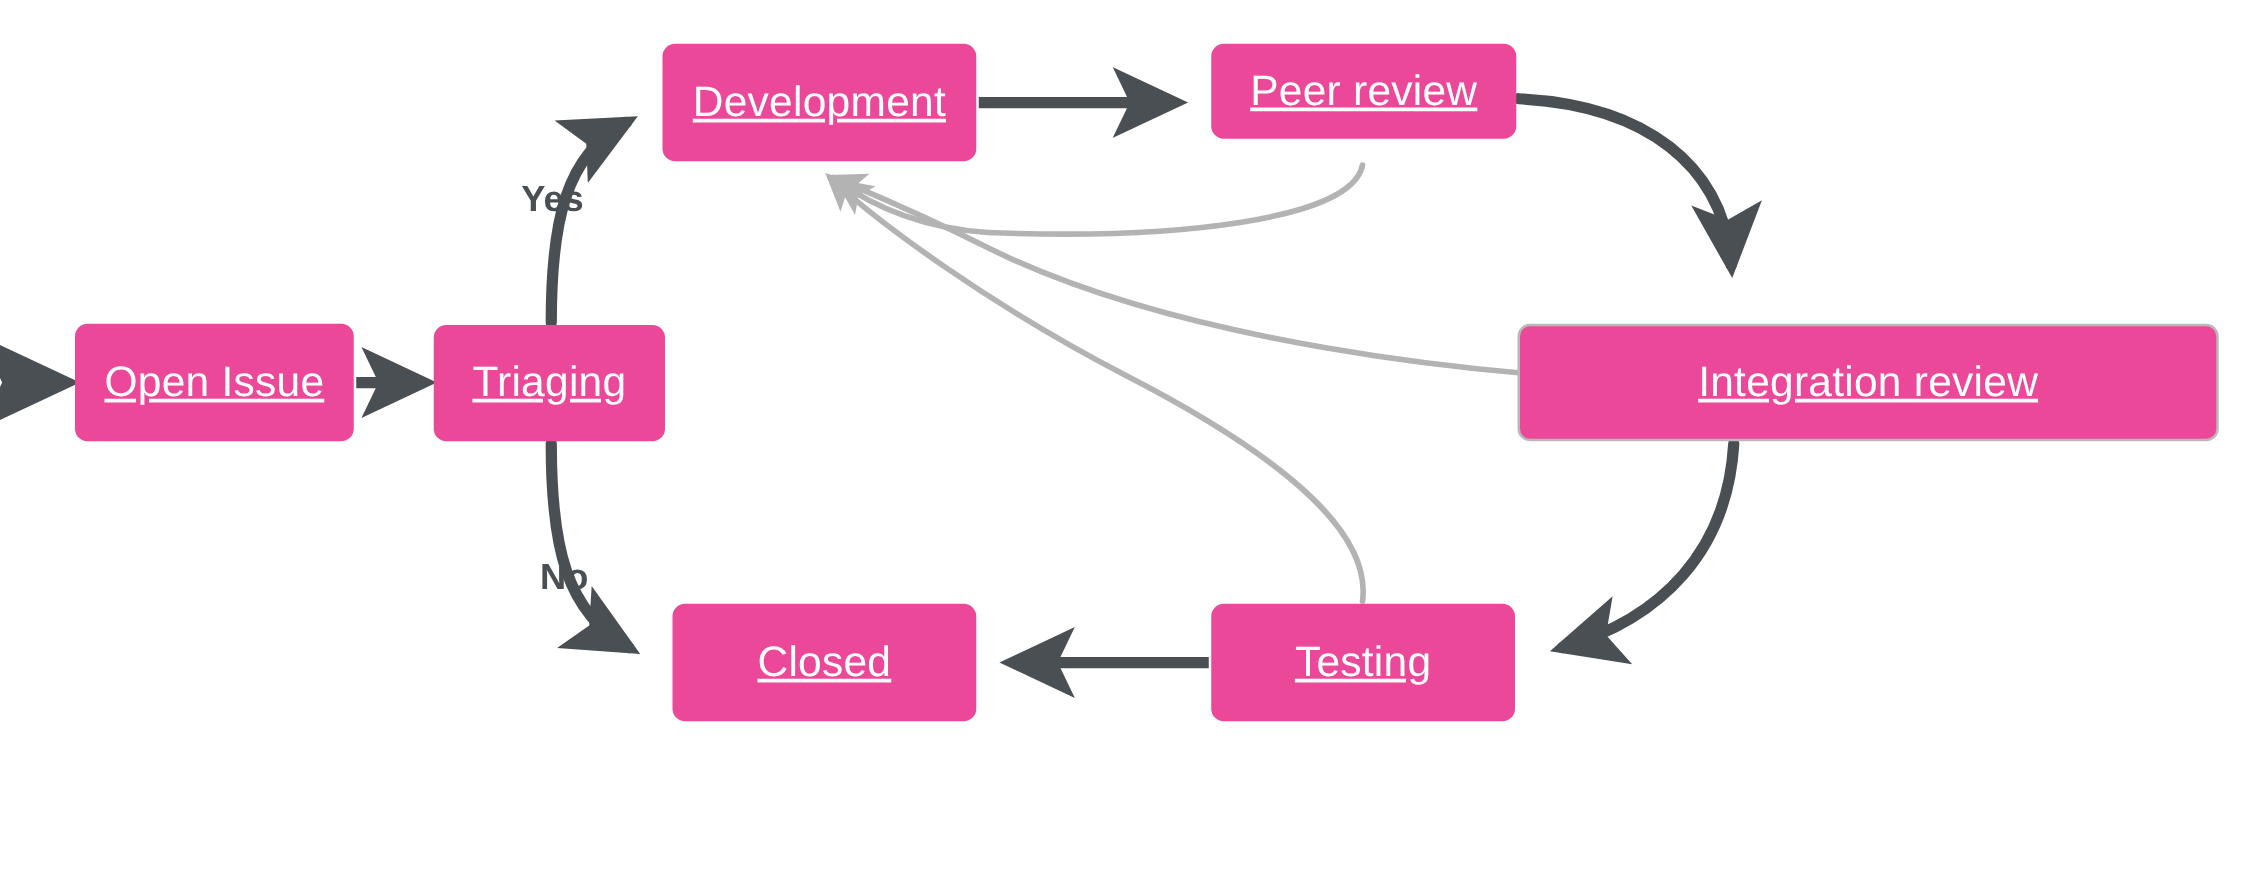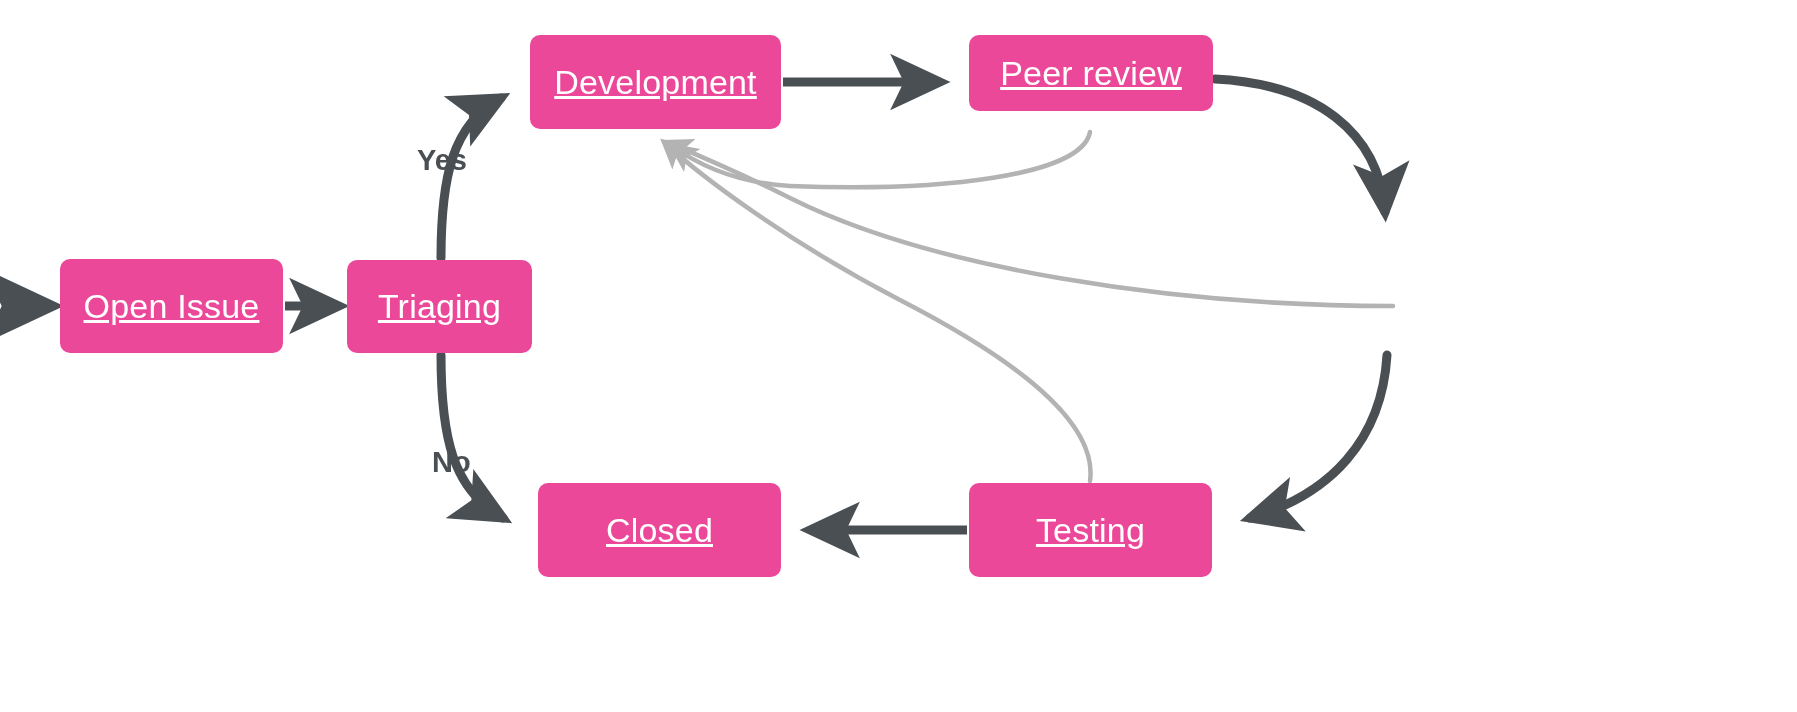--- a/index.html
+++ b/index.html
@@ -123,20 +123,23 @@
   </div>
 
   <div class="node-box" style="left:530px; top:35px; width:251px; height:94px;">
     <span>Development</span>
   </div>
 
   <div class="node-box" style="left:969px; top:35px; width:244px; height:76px;">
     <span>Peer review</span>
   </div>
 
+  <div class="node-box outlined" style="left:1214px; top:259px; width:561px; height:94px;">
+    <span>Integration review</span>
+  </div>
 
   <div class="node-box" style="left:969px; top:483px; width:243px; height:94px;">
     <span>Testing</span>
   </div>
 
   <div class="node-box" style="left:538px; top:483px; width:243px; height:94px;">
     <span>Closed</span>
   </div>
 
   <div class="edge-label" style="left:369px; top:144px;margin-left:48px;">Yes</div>

